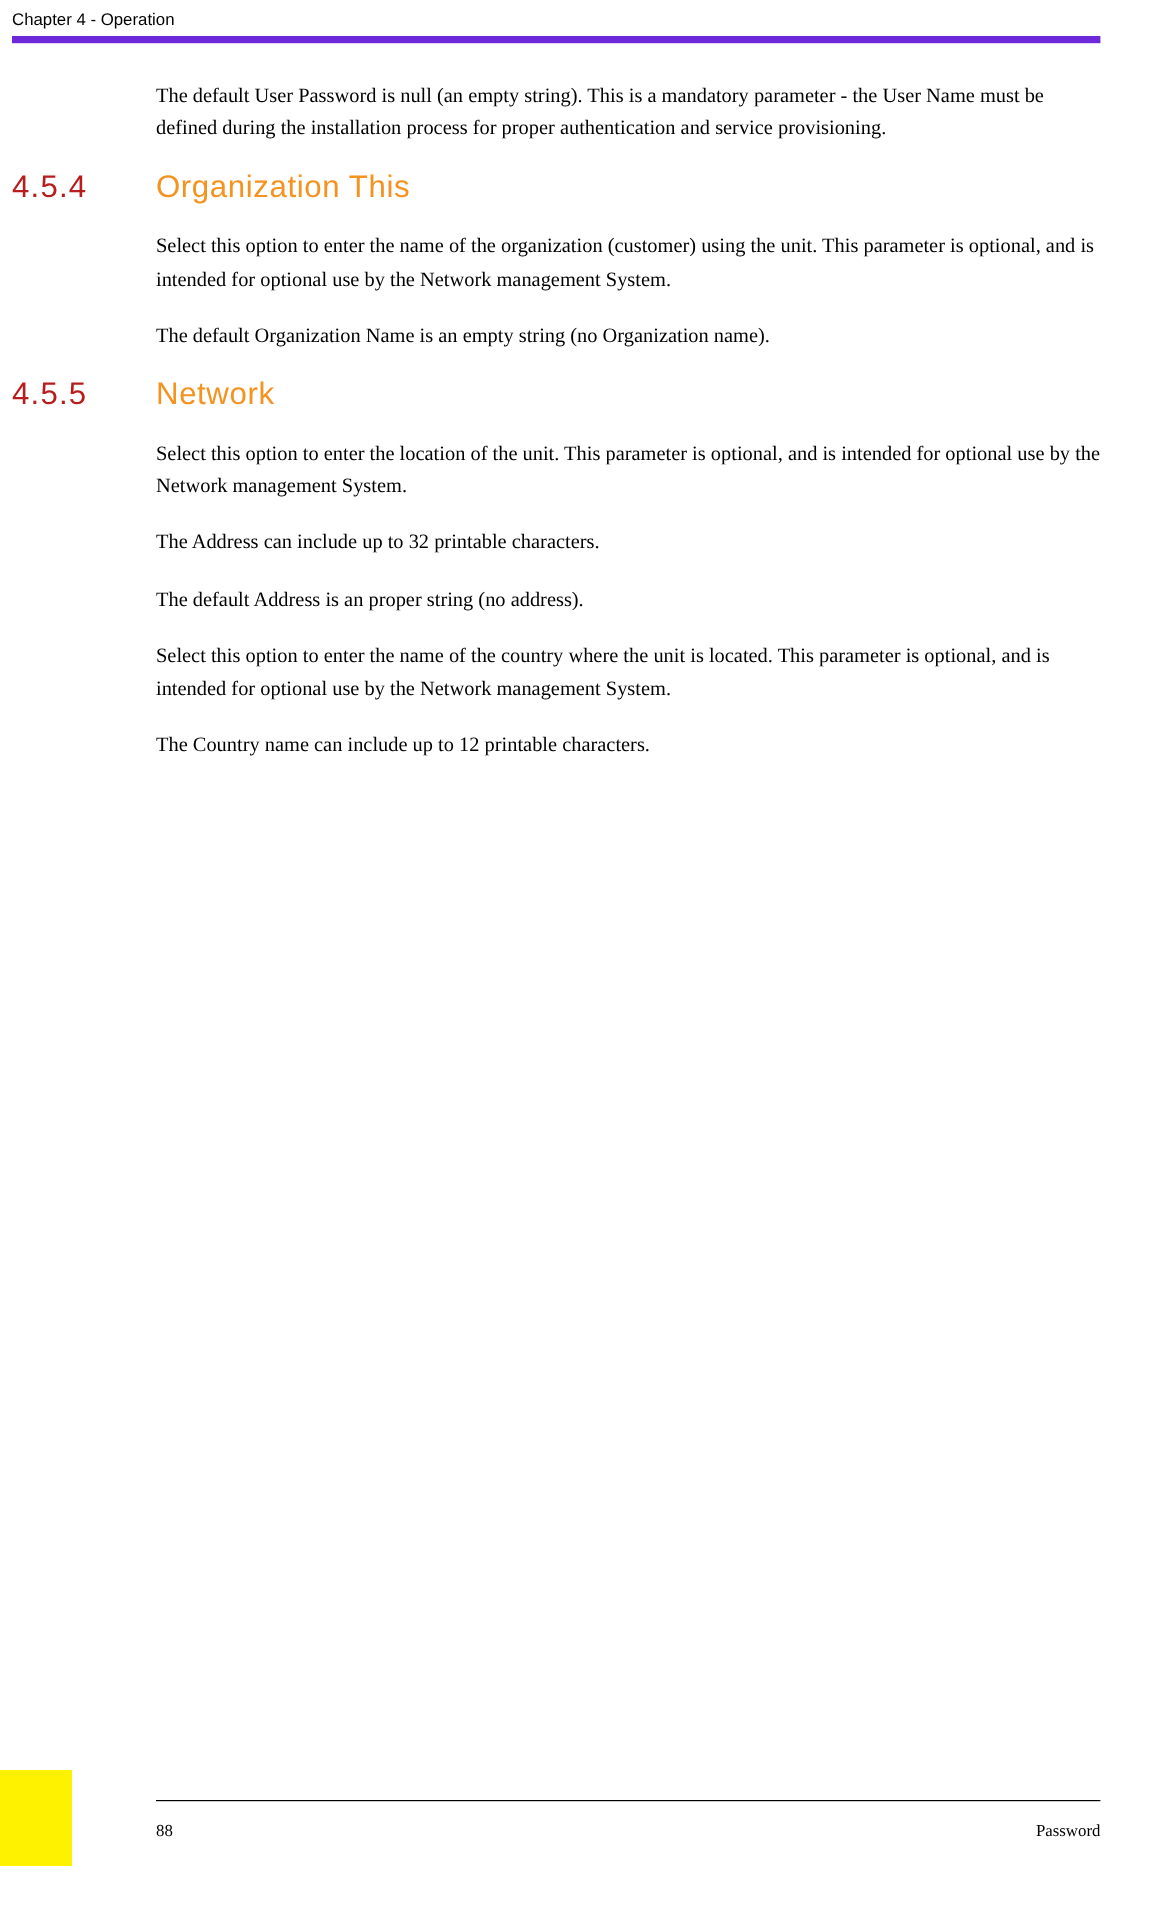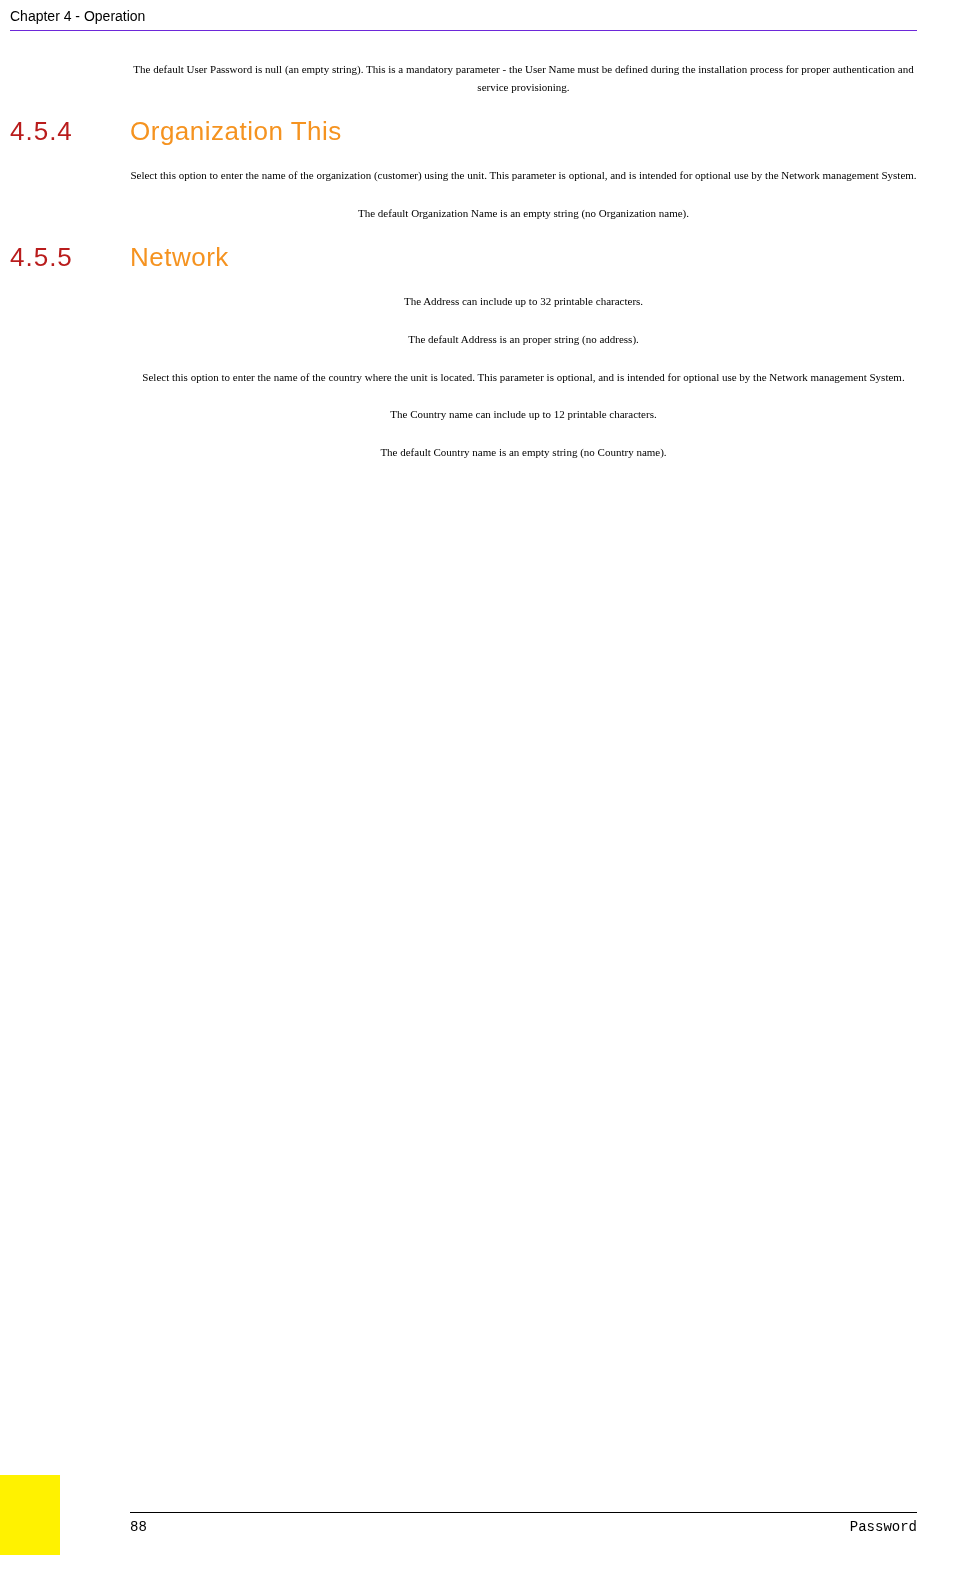--- a/index.html
+++ b/index.html
@@ -10,34 +10,33 @@
     body {
       font-family: Georgia, 'Times New Roman', serif;
       width: 977px;
       height: 1595px;
       background: white;
       position: relative;
     }
     .page-header {
       padding: 8px 0 6px 0;
       margin: 0 60px 0 10px;
-      border-bottom: 1px solid #6d28d9;
+      border-bottom: 6px solid #6d28d9;
       font-size: 14px;
       font-family: Arial, sans-serif;
     }
     .content {
       padding: 30px 60px 0 0;
     }
     .body-text {
       margin-left: 130px;
-      font-size: 11px;
+      font-size: 17px;
       line-height: 1.6;
       margin-bottom: 20px;
       color: #000;
-      text-align: center;
     }
     .section-heading {
       display: flex;
       align-items: baseline;
       margin-top: 20px;
       margin-bottom: 20px;
       margin-left: 10px;
     }
     .section-number {
       color: #b91c1c;
@@ -58,23 +57,22 @@
       bottom: 60px;
       left: 0;
       right: 60px;
       padding-top: 8px;
     }
     .footer-line {
       border-top: 1px solid #000;
       margin-left: 130px;
       display: flex;
       justify-content: space-between;
-      padding-top: 6px;
+      padding-top: 18px;
       font-size: 14px;
-      font-family: Liberation Mono, monospace;
     }
     .yellow-tab {
       position: absolute;
       bottom: 40px;
       left: 0;
       width: 60px;
       height: 80px;
       background: #fff200;
     }
   </style>
@@ -92,26 +90,26 @@
     <span class="section-number">4.5.4</span>
     <span class="section-title">Organization This</span>
   </div>
   <p class="body-text">Select this option to enter the name of the organization (customer) using the unit. This parameter is optional, and is intended for optional use by the Network management System.</p>
   <p class="body-text">The default Organization Name is an empty string (no Organization name).</p>
 
   <div class="section-heading">
     <span class="section-number">4.5.5</span>
     <span class="section-title">Network</span>
   </div>
+  <p class="body-text">Select this option to enter the location of the unit. This parameter is optional, and is intended for optional use by the Network management System.</p>
   <p class="body-text">The Address can include up to 32 printable characters.</p>
   <p class="body-text">The default Address is an proper string (no address).</p>
 
   <p class="body-text">Select this option to enter the name of the country where the unit is located. This parameter is optional, and is intended for optional use by the Network management System.</p>
   <p class="body-text">The Country name can include up to 12 printable characters.</p>
-  <p class="body-text">The default Country name is an empty string (no Country name).</p>
 </div>
 
 <div class="yellow-tab"></div>
 
 <div class="page-footer">
   <div class="footer-line">
     <span>88</span>
     <span>Password</span>
   </div>
 </div>

